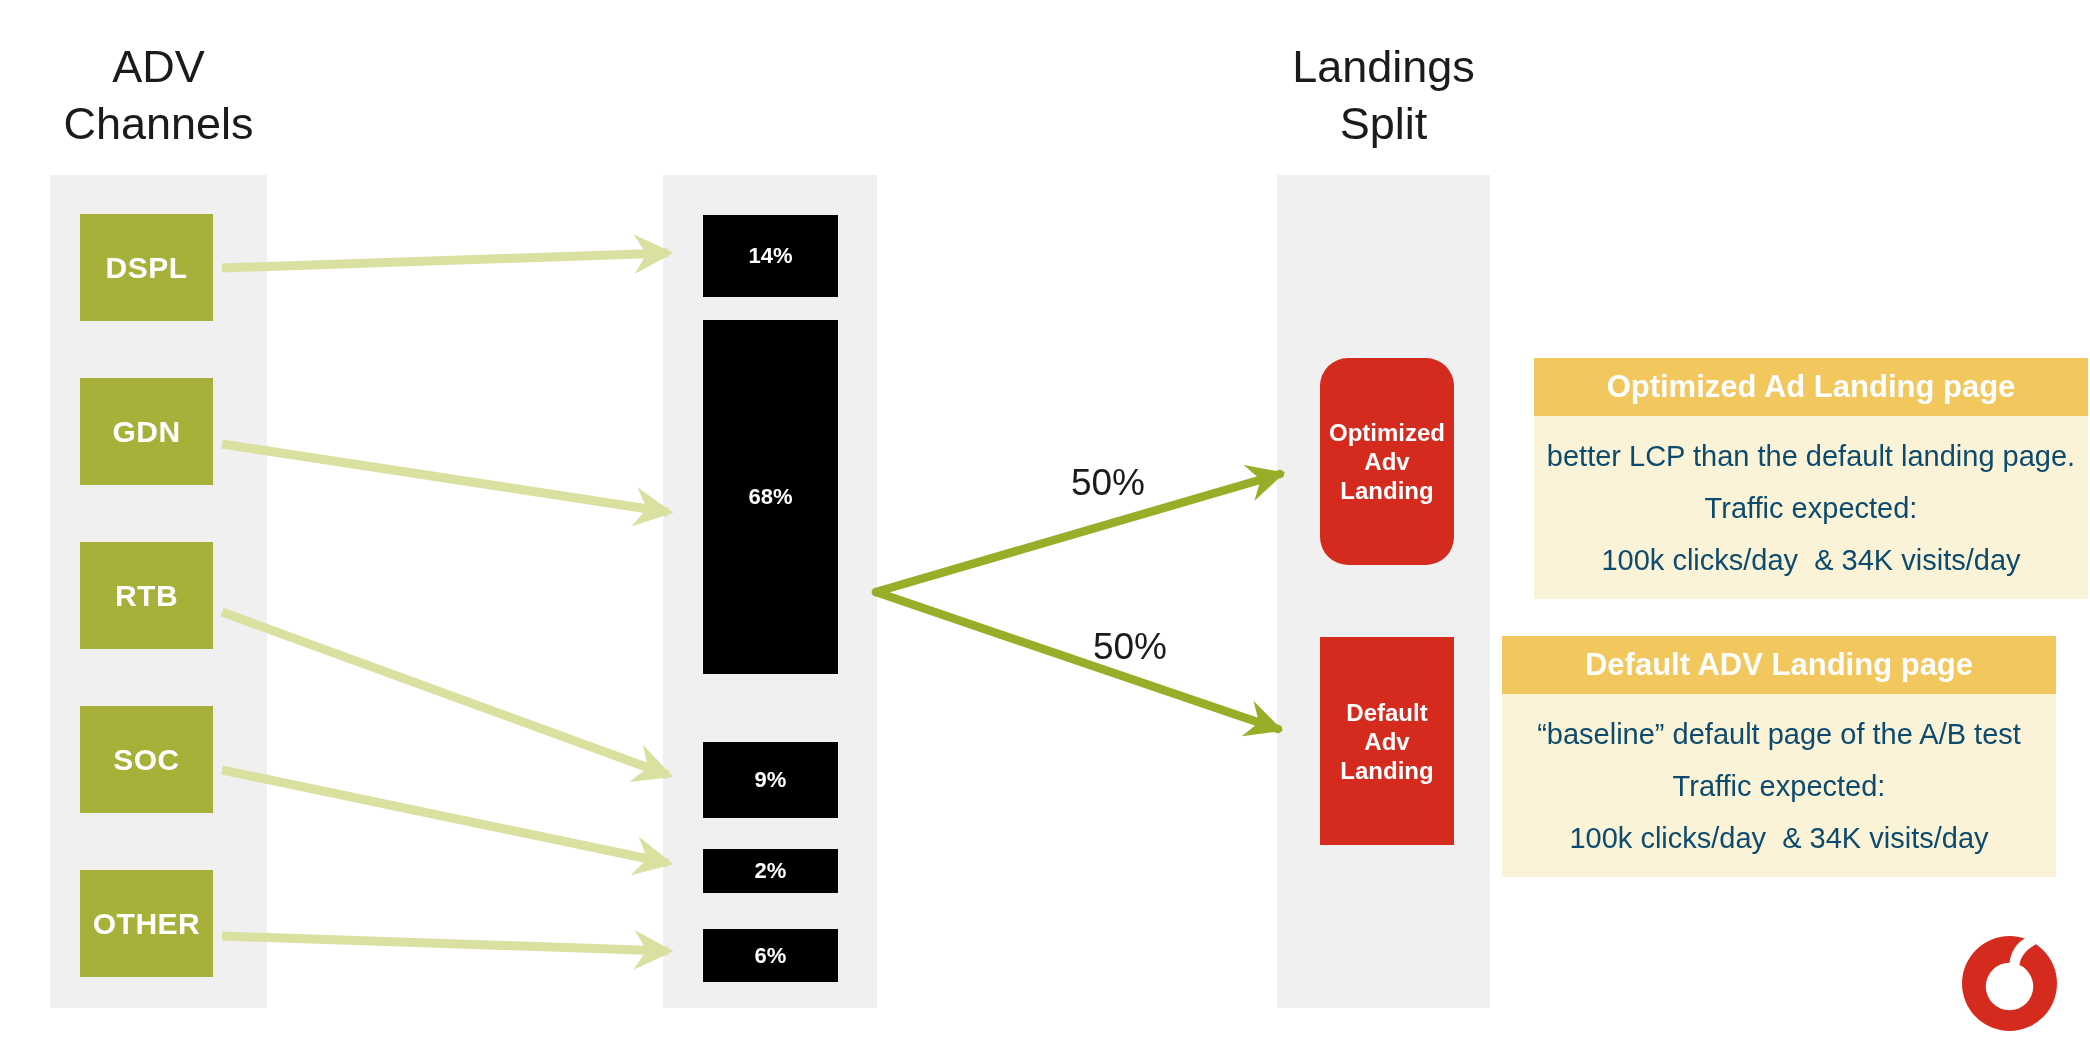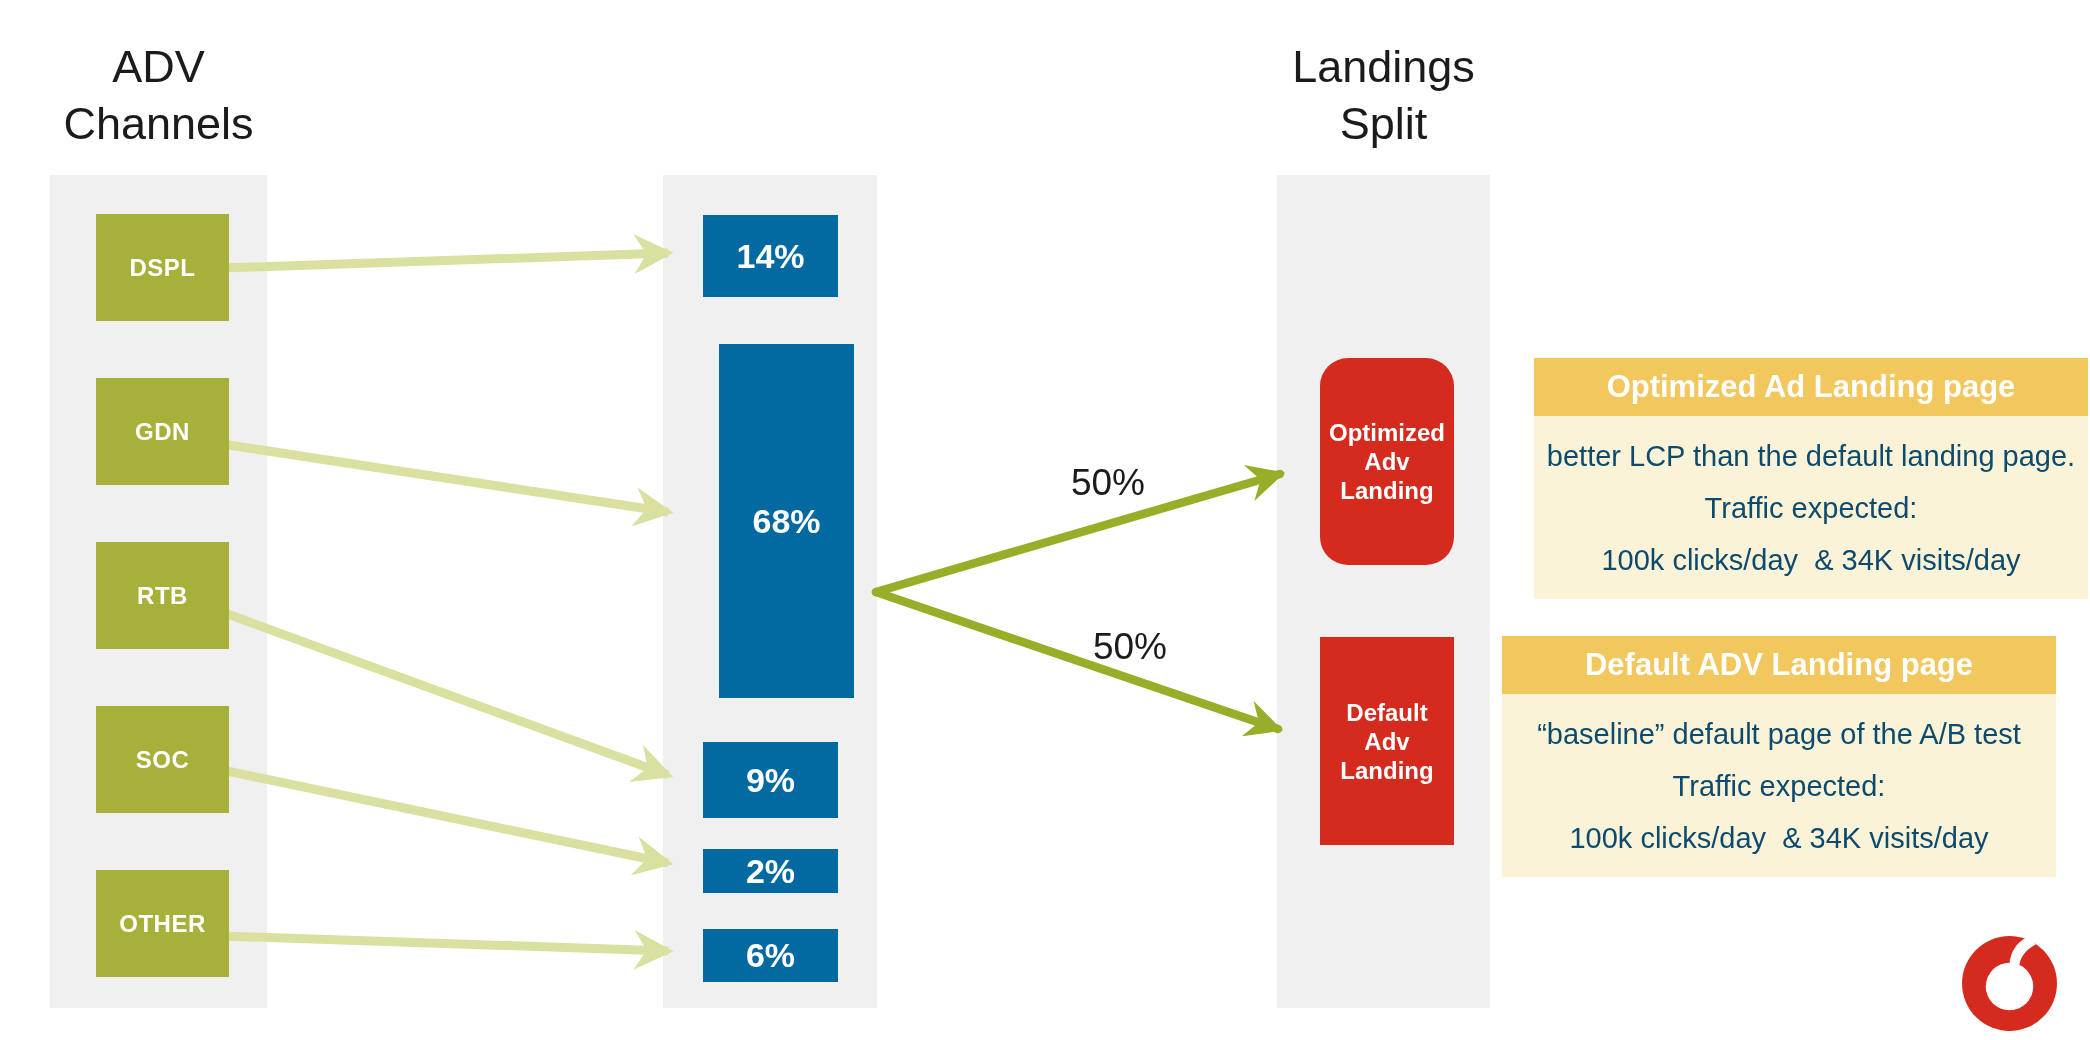--- a/index.html
+++ b/index.html
@@ -7,27 +7,27 @@
     position:relative;width:2090px;height:1040px;background:#fff;overflow:hidden;
     font-family:"Liberation Sans",sans-serif;
   }
   .col-bg{position:absolute;top:175px;height:833px;background:#F0F0F0;}
   .col-title{
     position:absolute;top:38px;height:130px;
     font-size:45px;line-height:57px;color:#1B1B1B;
     text-align:center;white-space:pre-line;
   }
   .chan{
-    position:absolute;left:96px;width:133px;height:107px;background:#A7B13A;
-    color:#fff;font-weight:bold;font-size:24px;letter-spacing:0.5px;
+    position:absolute;left:80px;width:133px;height:107px;background:#A7B13A;
+    color:#fff;font-weight:bold;font-size:30px;letter-spacing:0.5px;
     display:flex;align-items:center;justify-content:center;
   }
   .share{
-    position:absolute;left:703px;width:135px;background:#0369a1;
-    color:#fff;font-weight:bold;font-size:34px;
+    position:absolute;left:703px;width:135px;background:#000000;
+    color:#fff;font-weight:bold;font-size:22px;
     display:flex;align-items:center;justify-content:center;
   }
   .landing{
     position:absolute;left:1320px;width:134px;background:#D52B1E;
     color:#fff;font-weight:bold;font-size:24px;line-height:29px;
     text-align:center;white-space:pre-line;
     display:flex;align-items:center;justify-content:center;
   }
   .panel{position:absolute;left:1502px;width:554px;}
   .panel-header{
@@ -77,21 +77,21 @@
     <line x1="876" y1="592" x2="1278" y2="729" stroke="#98AD28" stroke-width="8.5" stroke-linecap="round" marker-end="url(#ah-dark)"></line>
   </svg>
 
   <div class="chan" style="top:214px;">DSPL</div>
   <div class="chan" style="top:378px;">GDN</div>
   <div class="chan" style="top:542px;">RTB</div>
   <div class="chan" style="top:706px;">SOC</div>
   <div class="chan" style="top:870px;">OTHER</div>
 
   <div class="share" style="top:215px;height:82px;">14%</div>
-  <div class="share" style="top:344px;height:354px;margin-left:16px;">68%</div>
+  <div class="share" style="top:320px;height:354px;">68%</div>
   <div class="share" style="top:742px;height:76px;">9%</div>
   <div class="share" style="top:849px;height:44px;">2%</div>
   <div class="share" style="top:929px;height:53px;">6%</div>
 
   <div class="pct-label" style="left:1028px;top:462px;">50%</div>
   <div class="pct-label" style="left:1050px;top:626px;">50%</div>
 
   <div class="landing" style="top:358px;height:207px;border-radius:28px;">Optimized
 Adv
 Landing</div>

